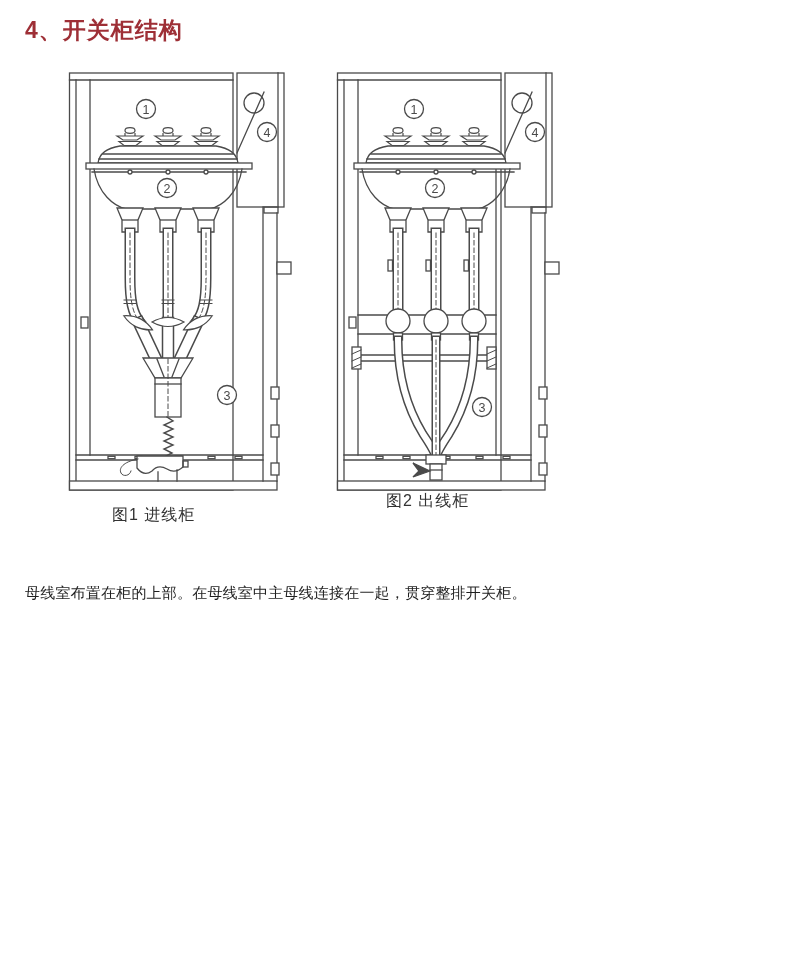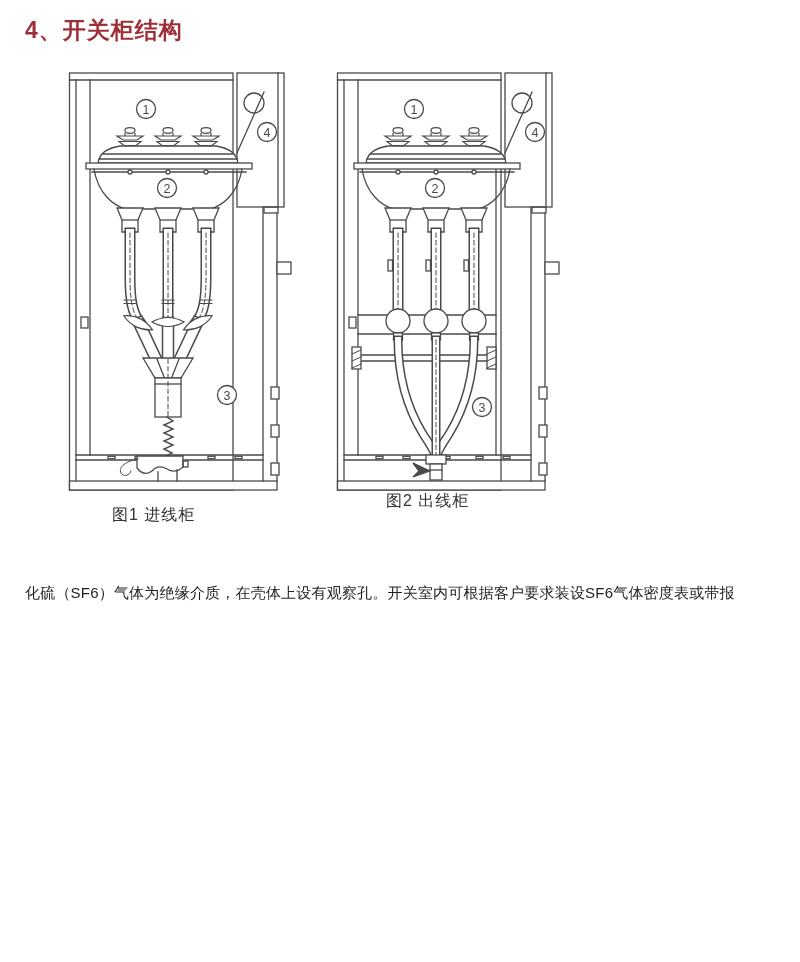--- a/index.html
+++ b/index.html
@@ -281,21 +281,21 @@
       </g>
       <g>
         <circle cx="199" cy="62" r="9.5" class="wf"></circle>
         <text x="199" y="66.5">4</text>
       </g>
     </svg>
   </div>
   <div class="caption abs" style="left:386px;top:491px">图2 出线柜</div>
 
   <div id="body-text" class="abs">
-    <div class="tl">化硫（SF6）气体为绝缘介质，在壳体上设有观察孔。开关室内可根据客户要求装设SF6气体密度表或带报</div>
+    <div class="tl">母线室布置在柜的上部。在母线室中主母线连接在一起，贯穿整排开关柜。</div>
     
     
     
     
     
     
     
     
     
     

